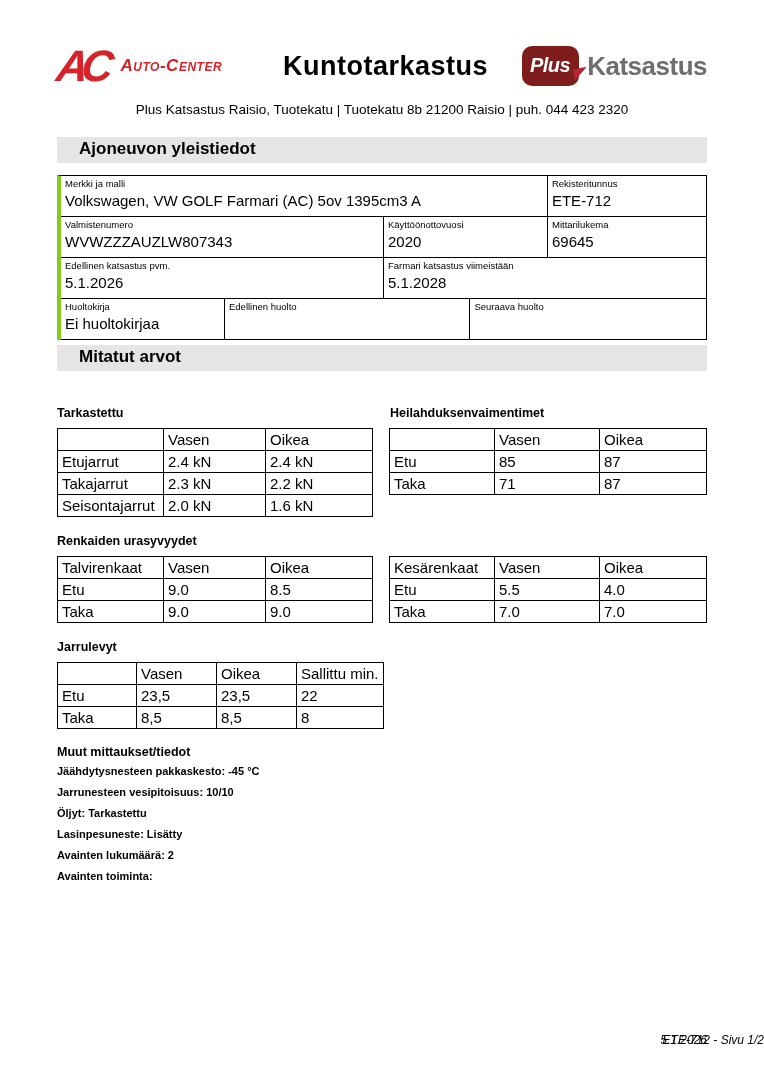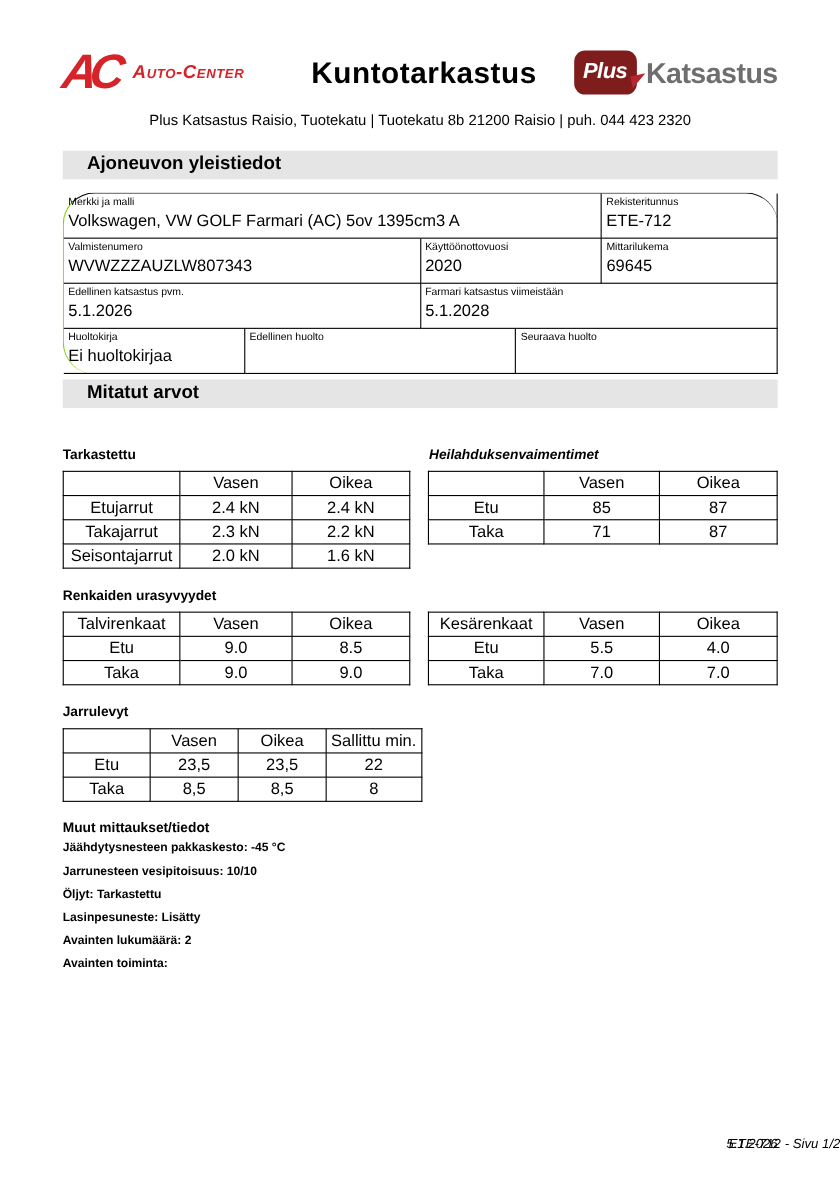--- a/index.html
+++ b/index.html
@@ -37,36 +37,36 @@
   .address { text-align:center; font-size:13.5px; margin-top:6px; }
 
   
   .section-bar {
     background:#e5e5e5; font-weight:bold; font-size:17px;
     padding:2px 6px 4px 22px; margin-top:20px;
   }
   .section-bar.tight { margin-top:5px; }
 
   
-  .vtable { margin-top:12px; border-left:1px solid #84cc16; border-top:1px solid #000; width:650px;border-radius:29px; }
+  .vtable { margin-top:12px; border-left:4px solid #84cc16; border-top:1px solid #000; width:650px; }
   .vrow { display:flex; }
   .vcell {
     border-right:1px solid #000; border-bottom:1px solid #000;
     height:41px; padding:2px 4px; overflow:hidden;
   }
   .vlabel { font-size:9.5px; display:block; }
   .vvalue { font-size:15px; display:block; margin-top:3px; white-space:nowrap; }
 
   
   .tbl-label { font-weight:bold; font-size:12.5px; }
   .label-row { display:flex; margin-top:35px; }
-  .label-row .right-label { margin-left:auto; width:317px;font-style:italic; }
+  .label-row .right-label { margin-left:auto; width:317px; }
   .meas-row { display:flex; margin-top:8px; align-items:flex-start; }
   .meas-row .right-tbl { margin-left:auto; }
-  table.m { border-collapse:collapse; table-layout:fixed;text-align:center; }
+  table.m { border-collapse:collapse; table-layout:fixed; }
   table.m td {
     border:1px solid #000; font-size:15px; padding:0 4px; height:22px;
     white-space:nowrap; overflow:hidden; vertical-align:middle;
   }
   .mt17 { margin-top:17px; }
   .mt8 { margin-top:8px; }
 
   
   .other-title { font-weight:bold; font-size:12.5px; margin-top:16px; }
   .other-lines { font-size:11px; line-height:21px; margin-top:2px;font-weight:bold; }

